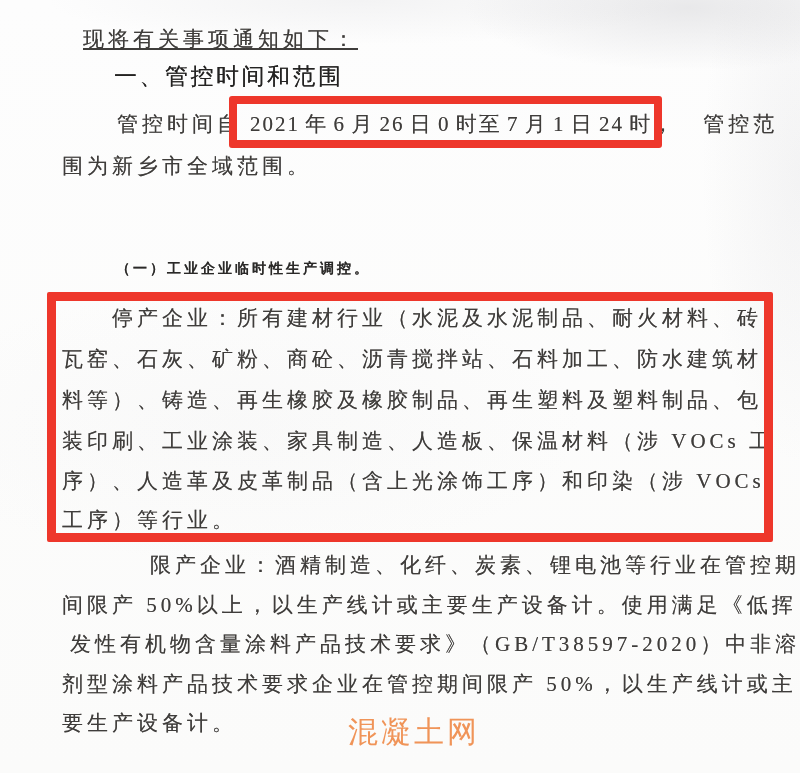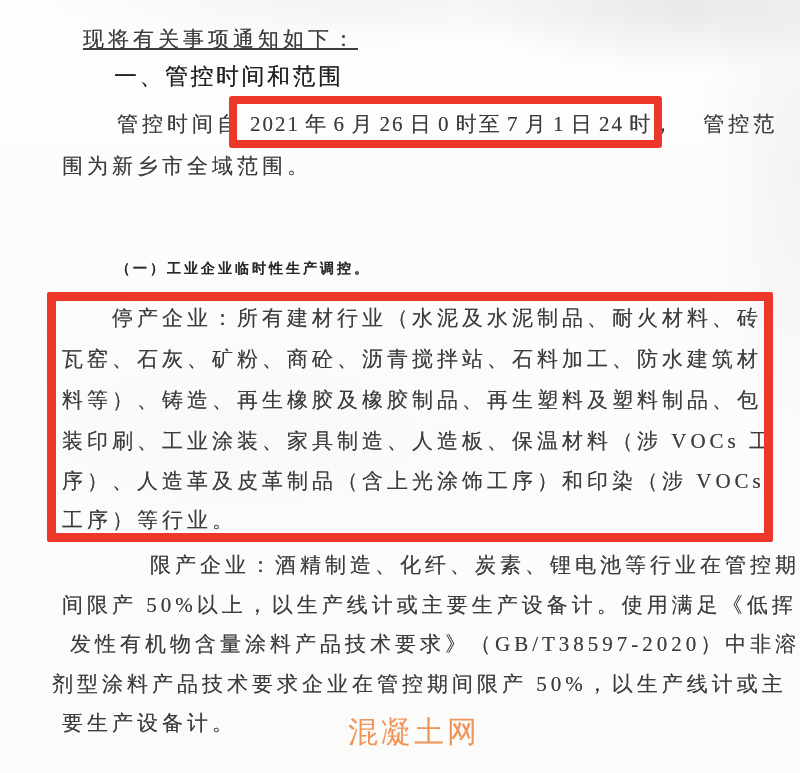--- a/index.html
+++ b/index.html
@@ -84,21 +84,21 @@
   <div class="tl" style="top:305px;left:112px;">停产企业：所有建材行业（水泥及水泥制品、耐火材料、砖</div>
   <div class="tl" style="top:346px;left:62px;">瓦窑、石灰、矿粉、商砼、沥青搅拌站、石料加工、防水建筑材</div>
   <div class="tl" style="top:387px;left:62px;">料等）、铸造、再生橡胶及橡胶制品、再生塑料及塑料制品、包</div>
   <div class="tl" style="top:428px;left:62px;">装印刷、工业涂装、家具制造、人造板、保温材料（涉 VOCs 工</div>
   <div class="tl" style="top:507px;left:62px;">工序）等行业。</div>
   <div class="tl" style="top:468px;left:62px;">序）、人造革及皮革制品（含上光涂饰工序）和印染（涉 VOCs</div>
 
   <div class="tl" style="top:552px;left:110px;margin-left:40px;">限产企业：酒精制造、化纤、炭素、锂电池等行业在管控期</div>
   <div class="tl" style="top:592px;left:62px;">间限产 50%以上，以生产线计或主要生产设备计。使用满足《低挥</div>
   <div class="tl" style="top:631px;left:62px;margin-left:8px;">发性有机物含量涂料产品技术要求》（GB/T38597-2020）中非溶</div>
-  <div class="tl" style="top:671px;left:52px;">剂型涂料产品技术要求企业在管控期间限产 50%，以生产线计或主</div>
+  <div class="tl" style="top:671px;left:62px;">剂型涂料产品技术要求企业在管控期间限产 50%，以生产线计或主</div>
   <div class="tl" style="top:710px;left:62px;text-align:center;">要生产设备计。</div>
 
   <div class="redbox" style="left:229px;top:96px;width:417px;height:36px;"></div>
 
   <div class="redbox big" style="left:47px;top:292px;width:708px;height:232px;"></div>
 
   <div class="watermark" style="left:348px;top:712px;">混凝土网</div>
 
 </div>
 

